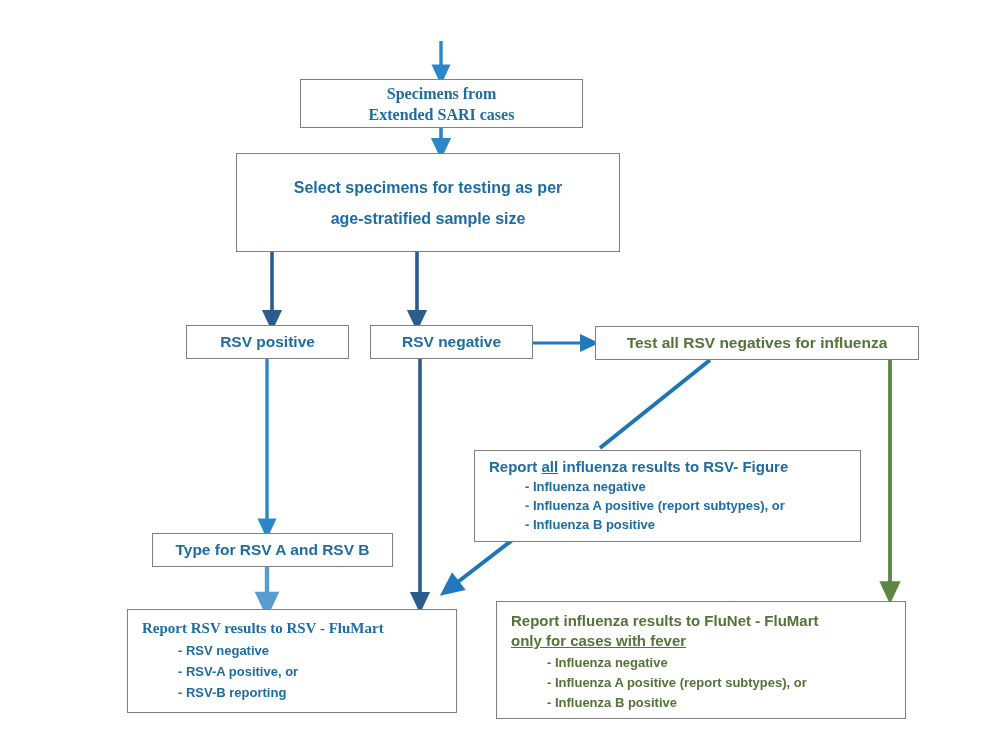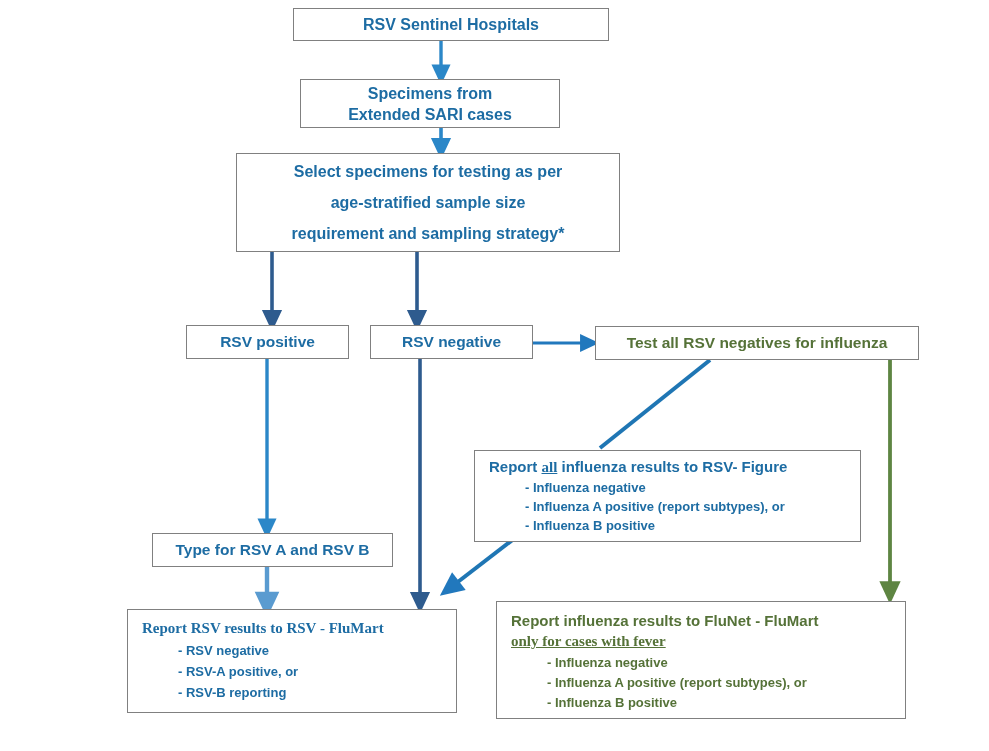--- a/index.html
+++ b/index.html
@@ -45,30 +45,30 @@
   }
   .bullets {
     list-style: none;
     margin: 0;
     padding: 0;
   }
   .bullets li {
     font-weight: bold;
     white-space: nowrap;
   }
-  .u { text-decoration: underline; font-family: Liberation Serif, serif; }
+  .u { text-decoration: underline; }
 
   
   #n-sentinel {
     left: 293px; top: 8px; width: 316px; height: 33px;
     font-size: 16px;
   }
   #n-specimens {
-    left: 300px; top: 79px; width: 260px; height: 49px;
-    font-size: 16px; line-height: 21px;
+    left: 300px; top: 79px; width: 283px; height: 49px;
+    font-size: 16px; line-height: 21px; font-family: Liberation Serif, serif;
   }
   #n-select {
     left: 236px; top: 153px; width: 384px; height: 99px;
     font-size: 16px; line-height: 31px;
   }
   #n-rsvpos {
     left: 186px; top: 325px; width: 163px; height: 34px;
     font-size: 15.5px;
   }
   #n-rsvneg {
@@ -155,33 +155,29 @@
 
     <line x1="420" y1="359" x2="420" y2="602" stroke="#2e5b8e" stroke-width="3.6" marker-end="url(#ah-darkblue)"></line>
 
     <line x1="710" y1="360" x2="600" y2="448" stroke="#1f76b4" stroke-width="4"></line>
 
     <line x1="515" y1="538" x2="450" y2="588" stroke="#1f76b4" stroke-width="4" marker-end="url(#ah-midblue)"></line>
 
     <line x1="890" y1="360" x2="890" y2="592" stroke="#5e8542" stroke-width="3.8" marker-end="url(#ah-green)"></line>
   </svg>
 
-  <div class="node center" id="n-sentinel">
-    <span class="title-blue">RSV Sentinel Hospitals</span>
-  </div>
 
   <div class="node center" id="n-specimens">
     <span class="title-blue">Specimens from</span>
     <span class="title-blue">Extended SARI cases</span>
   </div>
 
   <div class="node center" id="n-select">
     <span class="title-blue">Select specimens for testing as per</span>
     <span class="title-blue">age-stratified sample size</span>
-    <span class="title-blue">requirement and sampling strategy*</span>
   </div>
 
   <div class="node center" id="n-rsvpos">
     <span class="title-blue">RSV positive</span>
   </div>
 
   <div class="node center" id="n-rsvneg">
     <span class="title-blue">RSV negative</span>
   </div>
 

